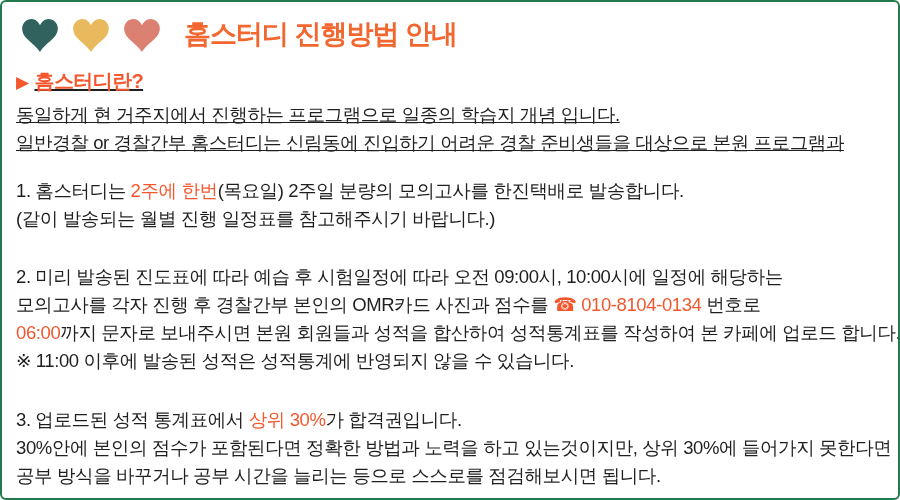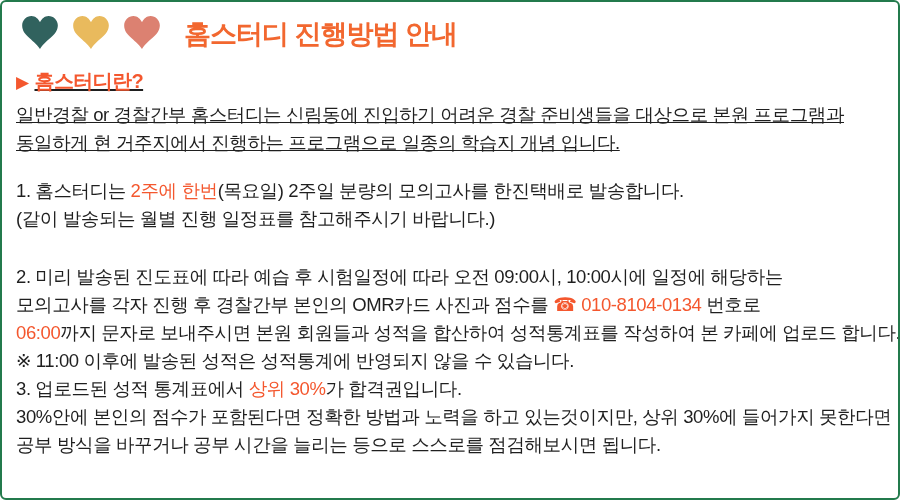--- a/index.html
+++ b/index.html
@@ -14,21 +14,21 @@
     height: 500px;
     border: 2px solid var(--border-green, #237a4c);
     border-radius: 6px;
     background: #ffffff;
     padding: 10px 14px 8px 14px;
     overflow: hidden;
     color: var(--text, #1f1f1f);
   }
   .header {
     display: flex;
-    align-items: flex-start;
+    align-items: flex-end;
     margin: 4px 0 16px 6px;
   }
   .hearts {
     display: flex;
     align-items: center;
     gap: 15px;
   }
   .heart-icon svg {
     display: block;
     width: 36px;
@@ -55,21 +55,21 @@
     margin-bottom: 5px;
     line-height: 26px;
   }
   .triangle-bullet {
     display: inline-block;
     margin-right: 6px;
     font-size: 17px;
   }
   .block-intro   { margin-bottom: 20px; text-decoration: underline; }
   .block-s1      { margin-bottom: 30px; }
-  .block-s2      { }
+  .block-s2      { margin-bottom: 31px; }
   .accent {
     color: var(--accent-orange, #f4572e);
     text-align: center;
   }
   .phone-icon {
     color: var(--accent-orange, #f4572e);
     font-size: 19px;
   }
 </style>
 </head>
@@ -95,22 +95,22 @@
           </svg>
       </span>
     </div>
     <div class="page-title">홈스터디 진행방법 안내</div>
   </div>
 
   <div class="block-intro">
     <div class="intro-heading">
       <span class="triangle-bullet">▶</span><span>홈스터디란?</span>
     </div>
+    <div class="body-line">동일하게 현 거주지에서 진행하는 프로그램으로 일종의 학습지 개념 입니다.</div>
     <div class="body-line">일반경찰 or 경찰간부 홈스터디는 신림동에 진입하기 어려운 경찰 준비생들을 대상으로 본원 프로그램과</div>
-    <div class="body-line">동일하게 현 거주지에서 진행하는 프로그램으로 일종의 학습지 개념 입니다.</div>
   </div>
 
   <div class="block-s1">
     <div class="body-line"><span>1. 홈스터디는 </span><span class="accent">2주에 한번</span><span>(목요일) 2주일 분량의 모의고사를 한진택배로 발송합니다.</span></div>
     <div class="body-line">(같이 발송되는 월별 진행 일정표를 참고해주시기 바랍니다.)</div>
   </div>
 
   <div class="block-s2">
     <div class="body-line">2. 미리 발송된 진도표에 따라 예습 후 시험일정에 따라 오전 09:00시, 10:00시에 일정에 해당하는</div>
     <div class="body-line"><span>모의고사를 각자 진행 후 경찰간부 본인의 OMR카드 사진과 점수를 </span><span class="phone-icon">☎</span><span class="accent"> 010-8104-0134</span><span> 번호로</span></div>

